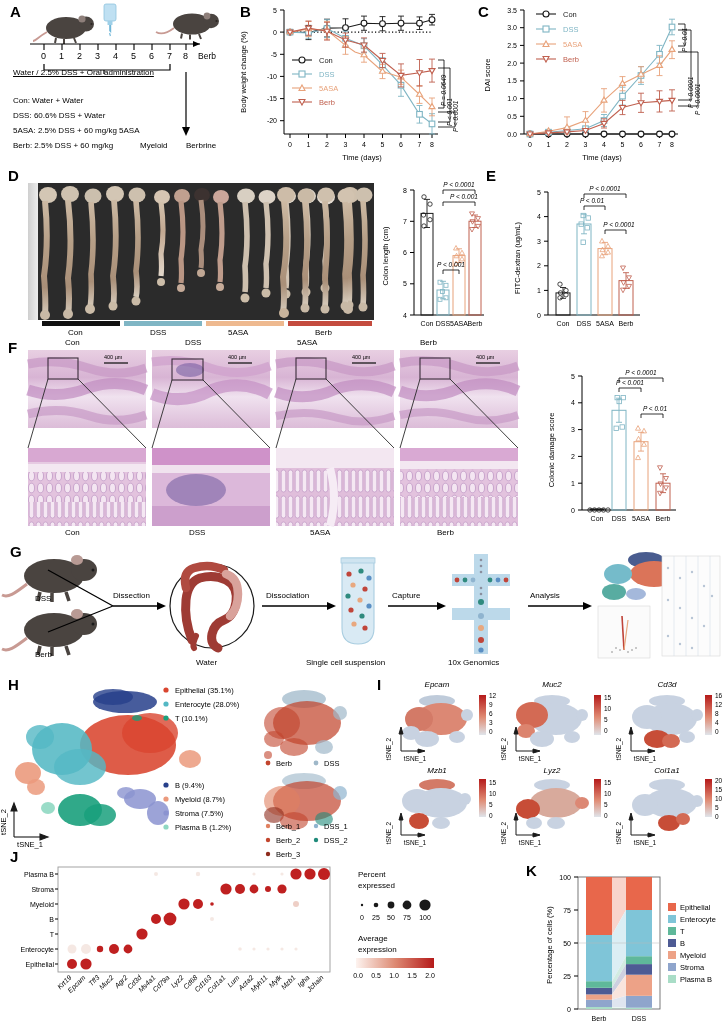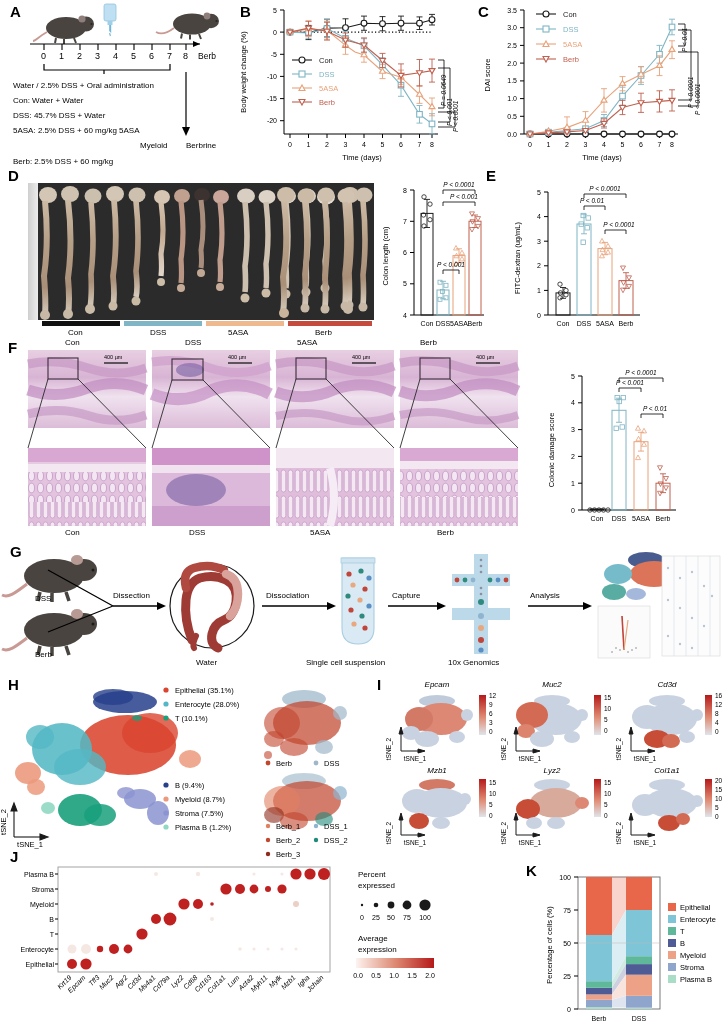--- a/index.html
+++ b/index.html
@@ -81,25 +81,25 @@
   <div class="txt" style="left:59px;top:51px;font-size:9px;">1</div>
   <div class="txt" style="left:77px;top:51px;font-size:9px;">2</div>
   <div class="txt" style="left:95px;top:51px;font-size:9px;">3</div>
   <div class="txt" style="left:113px;top:51px;font-size:9px;">4</div>
   <div class="txt" style="left:131px;top:51px;font-size:9px;">5</div>
   <div class="txt" style="left:149px;top:51px;font-size:9px;">6</div>
   <div class="txt" style="left:167px;top:51px;font-size:9px;">7</div>
   <div class="txt" style="left:183px;top:51px;font-size:9px;">8</div>
   <div class="txt" style="left:198px;top:51px;font-size:8.5px;">Berb</div>
 
-  <div class="txt wtxt" style="left:13px;top:81px;">Water / 2.5% DSS + Oral administration</div>
+  <div class="txt wtxt" style="left:13px;top:68px;text-decoration:underline;">Water / 2.5% DSS + Oral administration</div>
   <div class="txt wtxt" style="left:13px;top:96px;">Con: Water + Water</div>
-  <div class="txt wtxt" style="left:13px;top:111px;">DSS: 45.7% DSS + Water</div>
+  <div class="txt wtxt" style="left:13px;top:111px;">DSS: 60.6% DSS + Water</div>
   <div class="txt wtxt" style="left:13px;top:126px;">5ASA: 2.5% DSS + 60 mg/kg 5ASA</div>
-  <div class="txt wtxt" style="left:13px;top:157px;text-align:right;">Berb: 2.5% DSS + 60 mg/kg</div>
+  <div class="txt wtxt" style="left:13px;top:141px;text-align:right;">Berb: 2.5% DSS + 60 mg/kg</div>
   <div class="txt wtxt" style="left:140px;top:141px;">Myeloid</div>
   <div class="txt wtxt" style="left:186px;top:141px;">Berbrine</div>
 </div>
 
 <div class="panel" style="left:232px;top:0;width:240px;height:168px;">
   <div class="plabel" style="left:8px;top:4px;">B</div>
   <svg width="240" height="168">
 
     <line class="axline" x1="52" y1="10" x2="52" y2="134"></line>
     <line class="axline" x1="52" y1="134" x2="206" y2="134"></line>

